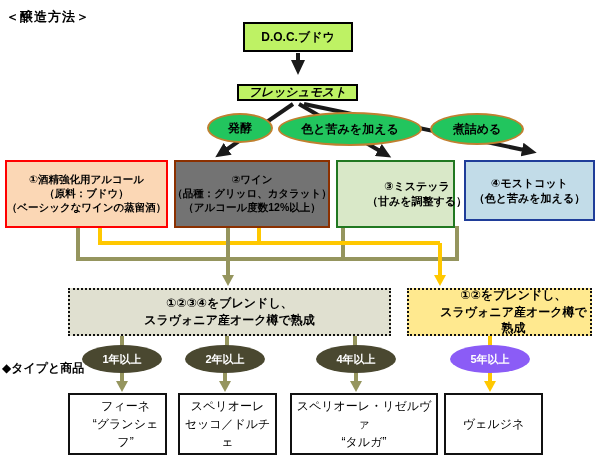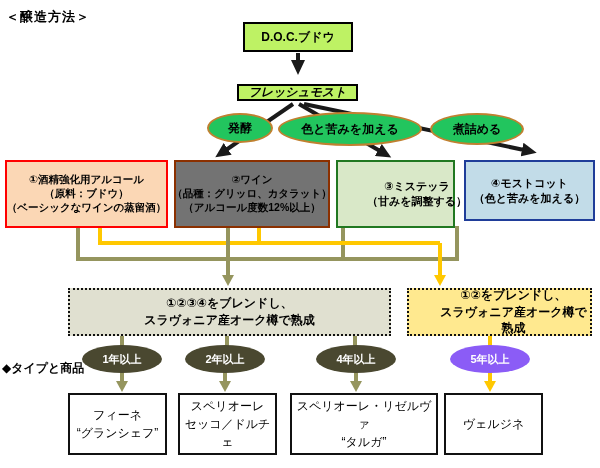--- a/index.html
+++ b/index.html
@@ -134,21 +134,21 @@
   <div class="abs badge badge-dark" style="left:185px;top:345px;width:80px;height:28px;">
     <span>2年以上</span>
   </div>
   <div class="abs badge badge-dark" style="left:316px;top:345px;width:80px;height:28px;">
     <span>4年以上</span>
   </div>
   <div class="abs badge badge-orange" style="left:450px;top:345px;width:80px;height:28px;">
     <span>5年以上</span>
   </div>
 
-  <div class="abs pbox" style="left:68px;top:393px;width:99px;height:62px;">
+  <div class="abs pbox" style="left:68px;top:393px;width:99px;height:62px;padding-left:16px;">
     <div>フィーネ</div>
     <div>“グランシェフ”</div>
   </div>
   <div class="abs pbox" style="left:178px;top:393px;width:99px;height:62px;">
     <div>スペリオーレ</div>
     <div>セッコ／ドルチェ</div>
   </div>
   <div class="abs pbox" style="left:290px;top:393px;width:148px;height:62px;">
     <div>スペリオーレ・リゼルヴァ</div>
     <div>“タルガ”</div>

